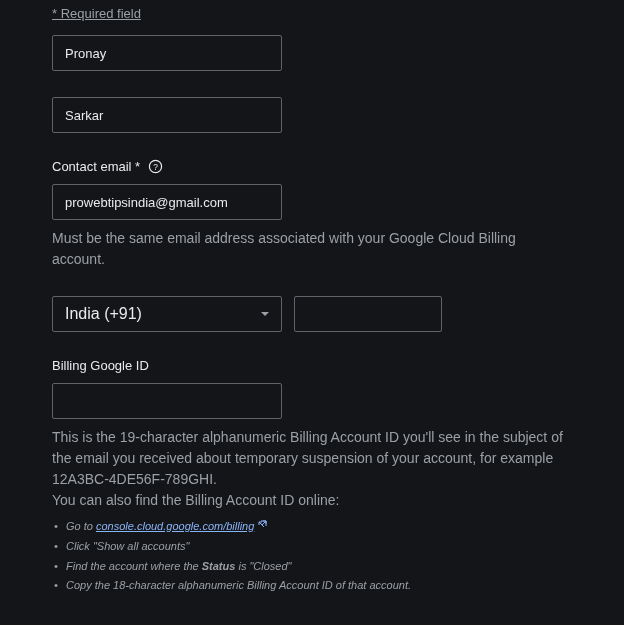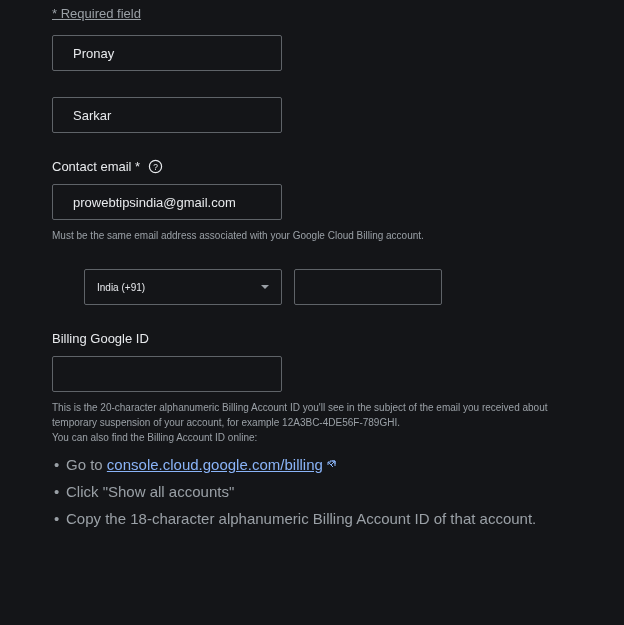--- a/index.html
+++ b/index.html
@@ -29,41 +29,42 @@
   margin-bottom: 10px;
   display: flex;
   align-items: center;
   gap: 8px;
 }
 .input {
   background: transparent;
   border: 1px solid #5f6368;
   color: #e8eaed;
   font-size: 13px;
-  padding: 10px 20px;
+  padding: 10px 12px;
   width: 230px;
   height: 36px;
   border-radius: 2px;
 }
 .helper {
   color: #9aa0a6;
-  font-size: 10px;
+  font-size: 14px;
   margin-top: 8px;
   line-height: 1.5;
 }
 .helper-list {
   list-style: none;
   margin-top: 6px;
 }
 .helper-list li {
   color: #9aa0a6;
-  font-size: 15px;
+  font-size: 11px;
   line-height: 1.8;
   padding-left: 14px;
   position: relative;
+  font-style: italic;
 }
 .helper-list li::before {
   content: "•";
   position: absolute;
   left: 2px;
   color: #9aa0a6;
 }
 .link {
   color: #8ab4f8;
 }
@@ -80,29 +81,28 @@
   gap: 12px;
 }
 .select-wrap {
   position: relative;
   width: 230px;
 }
 .select-display {
   background: transparent;
   border: 1px solid #5f6368;
   color: #e8eaed;
-  font-size: 10px;
+  font-size: 16px;
   padding: 10px 12px;
   height: 36px;
   border-radius: 2px;
   display: flex;
   align-items: center;
   justify-content: space-between;
   cursor: pointer;
-  margin-left: 32px;
 }
 .chevron {
   width: 0; height: 0;
   border-left: 4px solid transparent;
   border-right: 4px solid transparent;
   border-top: 4px solid #9aa0a6;
 }
 .phone-input {
   width: 148px;
 }
@@ -142,26 +142,27 @@
         <span class="chevron"></span>
       </div>
     </div>
     <input class="input phone-input" type="text" value="" style="">
   </div>
 </div>
 
 <div class="field">
   <div class="label">Billing Google ID</div>
   <input class="input" type="text" value="" style="">
-  <div class="helper">This is the 20-character alphanumeric Billing Account ID you'll see in the subject of the email you received about temporary suspension of your account, for example 12A3BC-4DE56F-789GHI.</div>
+  <div class="helper">This is the 19-character alphanumeric Billing Account ID you'll see in the subject of the email you received about temporary suspension of your account, for example 12A3BC-4DE56F-789GHI.</div>
   <div class="helper" style="margin-top:0">You can also find the Billing Account ID online:</div>
   <ul class="helper-list">
     <li>
       <span>Go to </span><a href="#" class="link"><span>console.cloud.google.com/billing</span></a><span class="ext-icon"><svg width="10" height="10" viewBox="0 0 10 10">
             <path d="M2 2h3M2 2v3M2 2l5 5M6 1h3v3" stroke="#8ab4f8" stroke-width="1" fill="none"></path>
             <path d="M4 1h5v5" stroke="#8ab4f8" stroke-width="1" fill="none"></path>
             <path d="M9 1L5 5" stroke="#8ab4f8" stroke-width="1"></path>
           </svg></span>
     </li>
     <li>Click "Show all accounts"</li>
+    <li><span>Find the account where the </span><strong>Status</strong><span> is "Closed"</span></li>
     <li>Copy the 18-character alphanumeric Billing Account ID of that account.</li>
   </ul>
 </div>
 
 </body></html>

